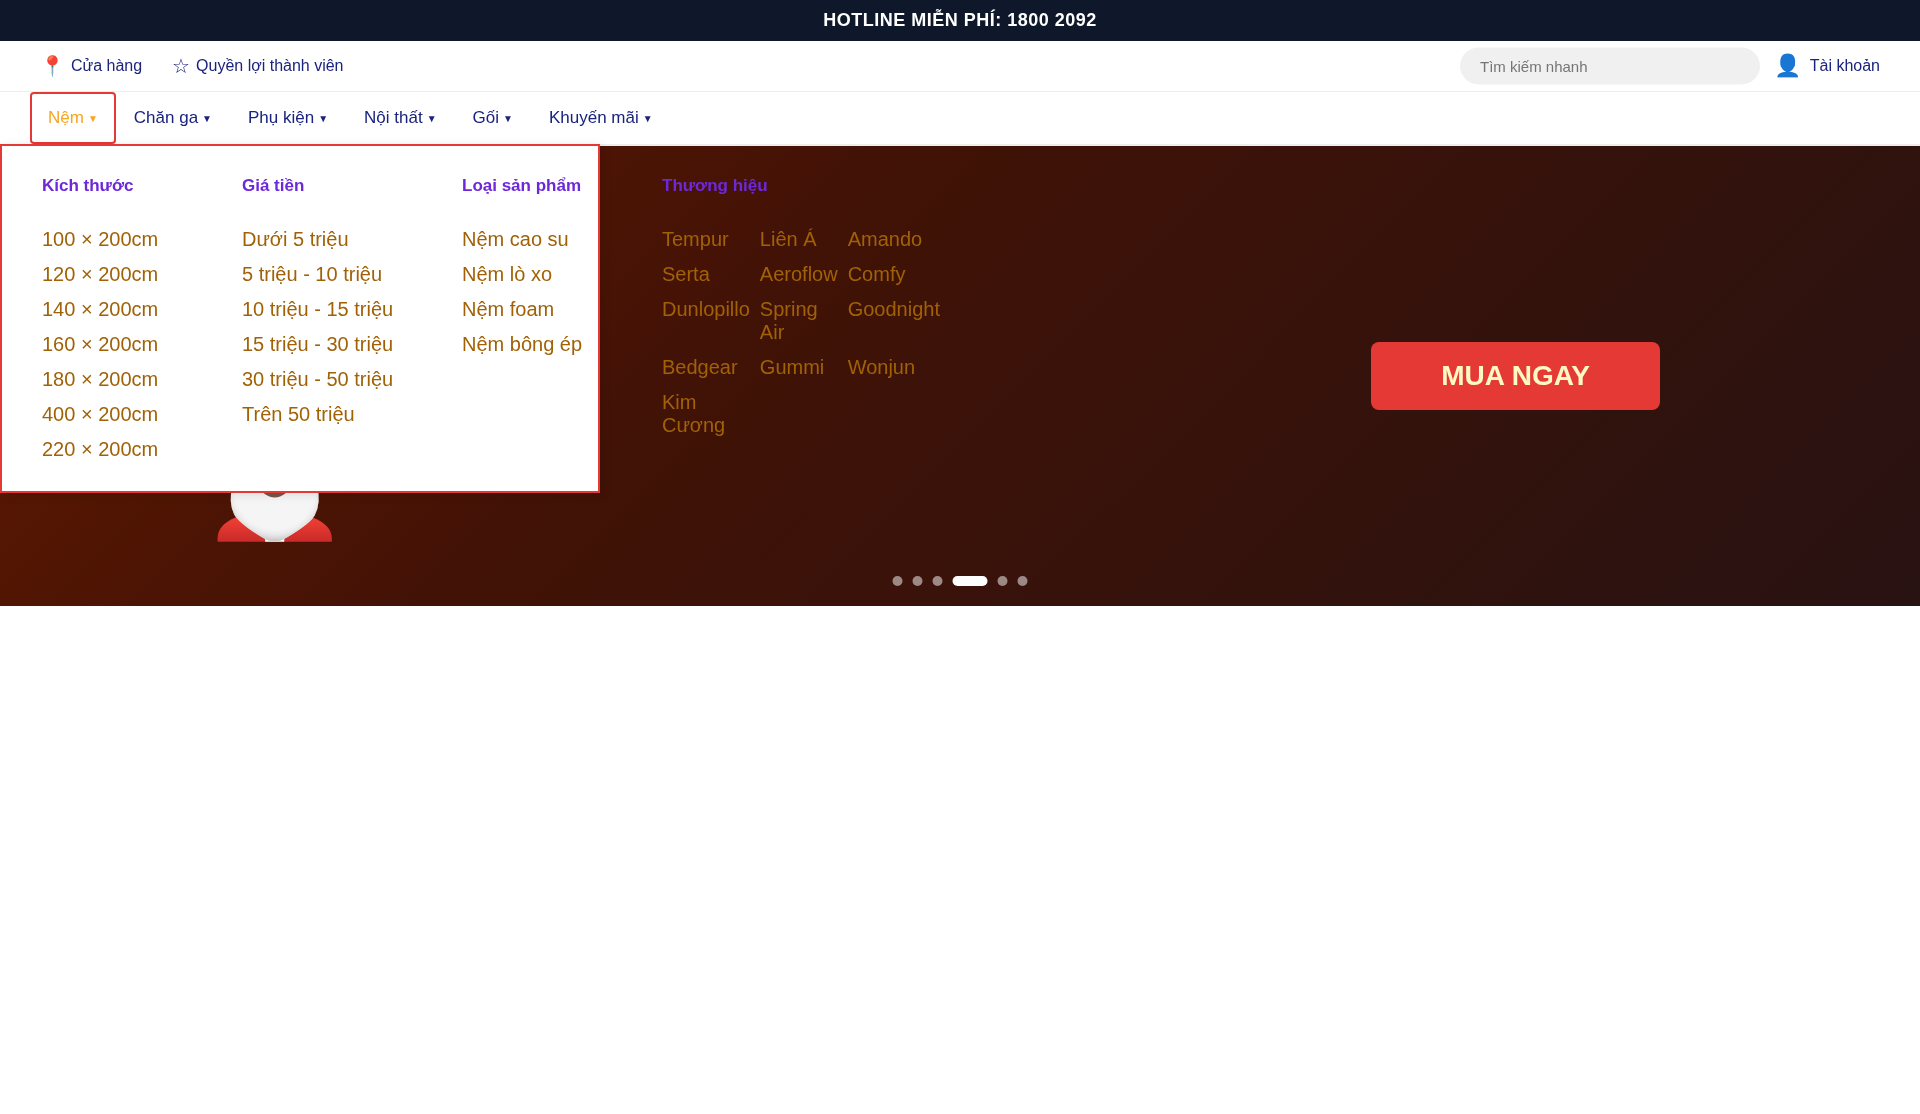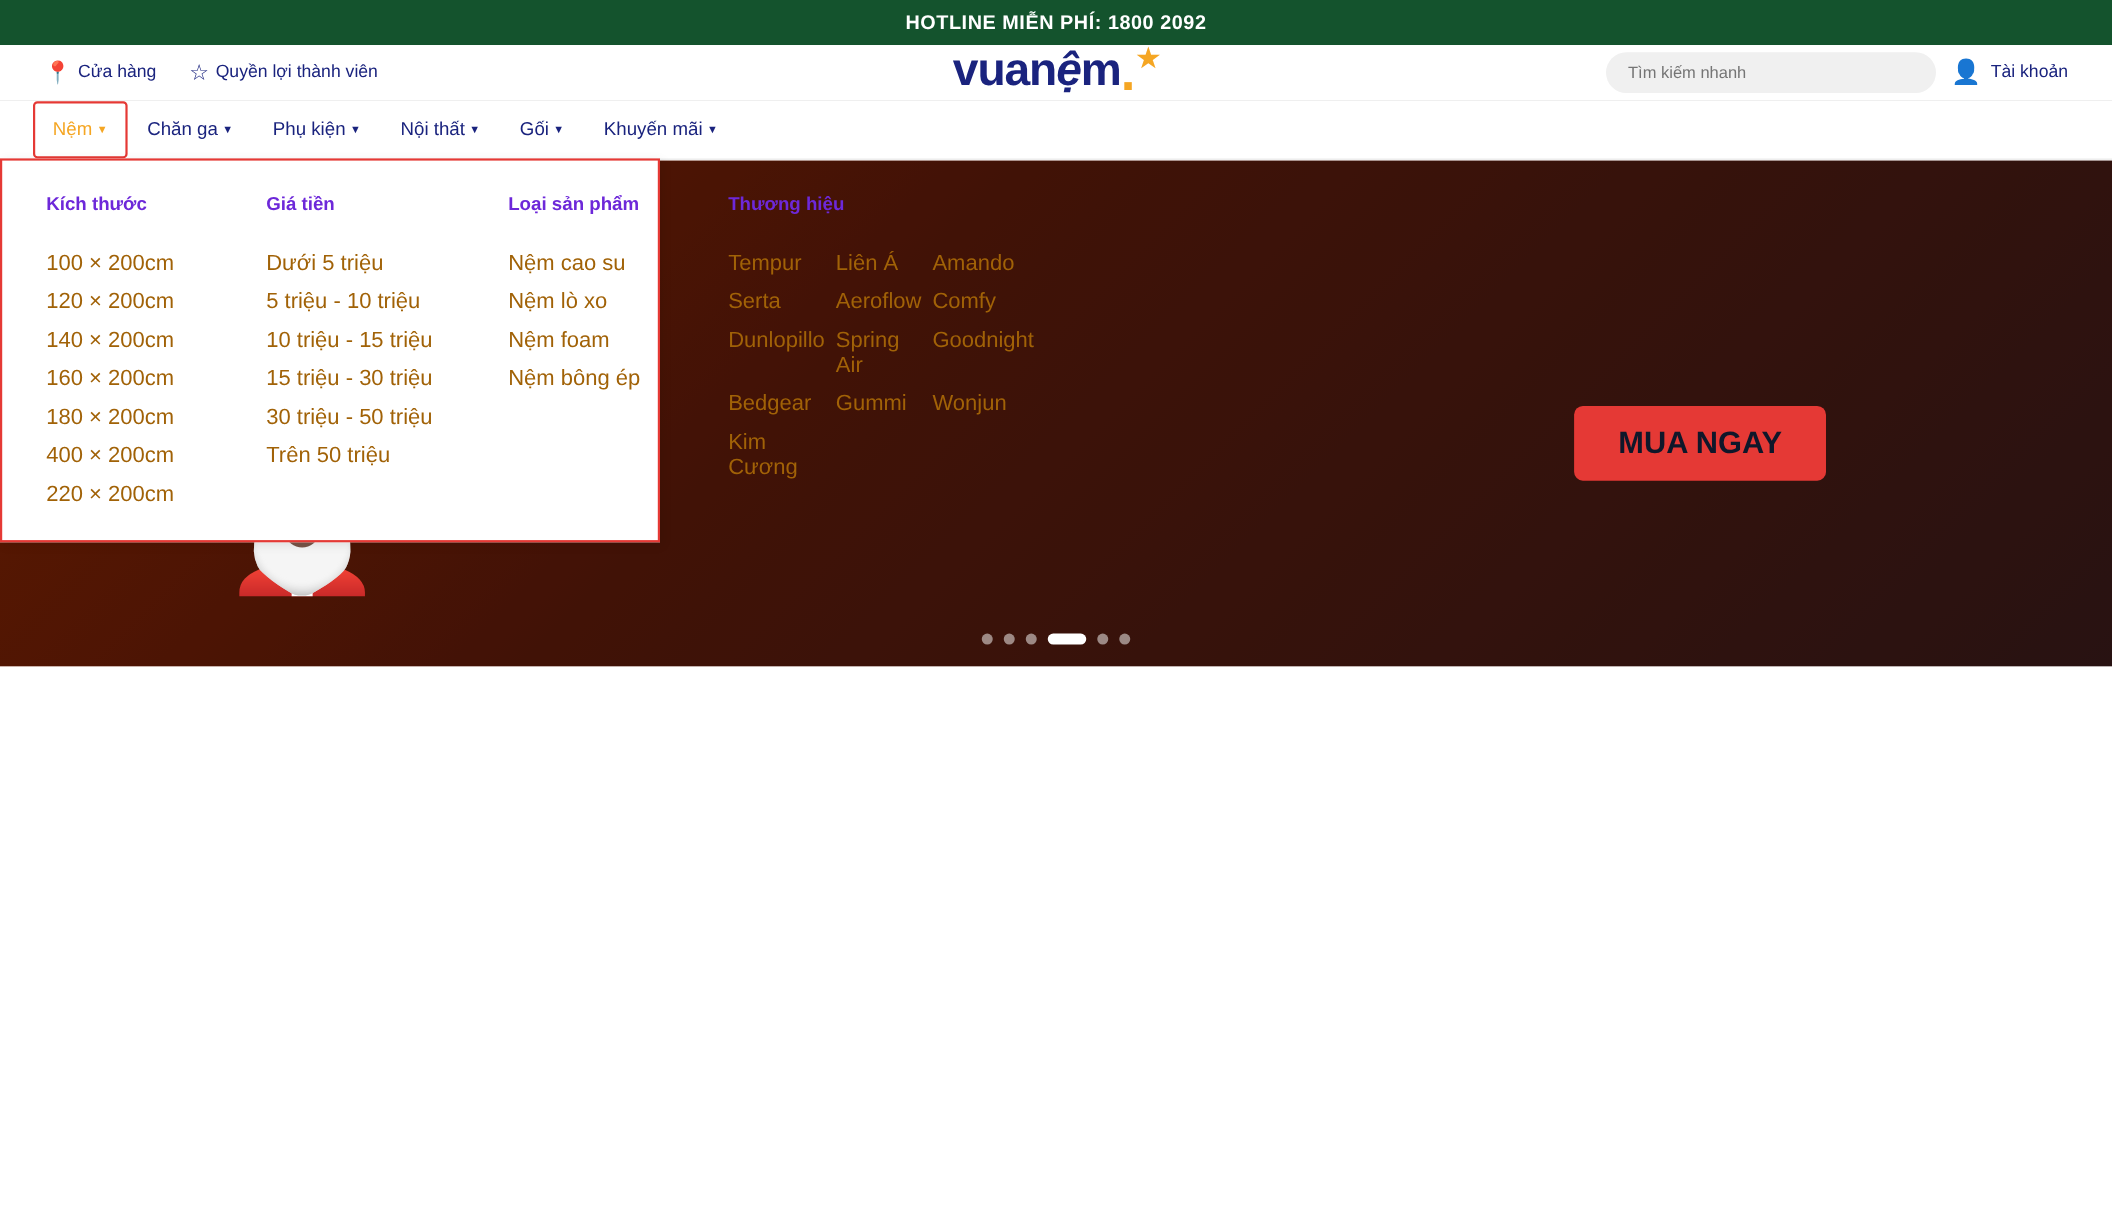--- a/index.html
+++ b/index.html
@@ -1,20 +1,20 @@
 <!DOCTYPE html>
 <html><head>
   <meta charset="utf-8">
   <style>
     * { margin: 0; padding: 0; box-sizing: border-box; }
     body { font-family: Arial, sans-serif; width: 1920px; overflow-x: hidden; background: #fff; }
 
     
     .top-banner {
-      background: #14532d;
+      background: #0f172a;
       color: #fff;
       text-align: center;
       padding: 10px 0;
       font-size: 18px;
       font-weight: bold;
       letter-spacing: 0.5px;
     }
 
     
     .header {
@@ -176,28 +176,27 @@
       position: absolute;
       inset: 0;
       background: rgba(0,0,0,0.3);
     }
     .mua-ngay-btn {
       position: absolute;
       right: 260px;
       top: 50%;
       transform: translateY(-50%);
       background: #e53935;
-      color: #0f172a;
+      color: #fef9c3;
       font-size: 28px;
       font-weight: bold;
-      padding: 18px 40px;
+      padding: 18px 70px;
       border-radius: 8px;
       cursor: pointer;
       border: none;
-      margin-top: 27px;
     }
     .dots-container {
       position: absolute;
       bottom: 20px;
       left: 50%;
       transform: translateX(-50%);
       display: flex;
       gap: 10px;
       align-items: center;
     }
@@ -239,23 +238,20 @@
     <a class="header-link">
       <span style="font-size:20px;">📍</span>
       <span>Cửa hàng</span>
     </a>
     <a class="header-link">
       <span style="font-size:20px;">☆</span>
       <span>Quyền lợi thành viên</span>
     </a>
   </div>
 
-  <div class="logo-container">
-    <span class="logo-text">vuan<span style="font-style: italic;">ệ</span>m<span class="logo-dot">.</span><span class="logo-star">★</span></span>
-  </div>
 
   <input class="search-bar" type="text" placeholder="Tìm kiếm nhanh" style="">
 
   <div class="header-right">
     <span style="font-size:22px;">👤</span>
     <span>Tài khoản</span>
   </div>
 </div>
 
 <div class="nav">

